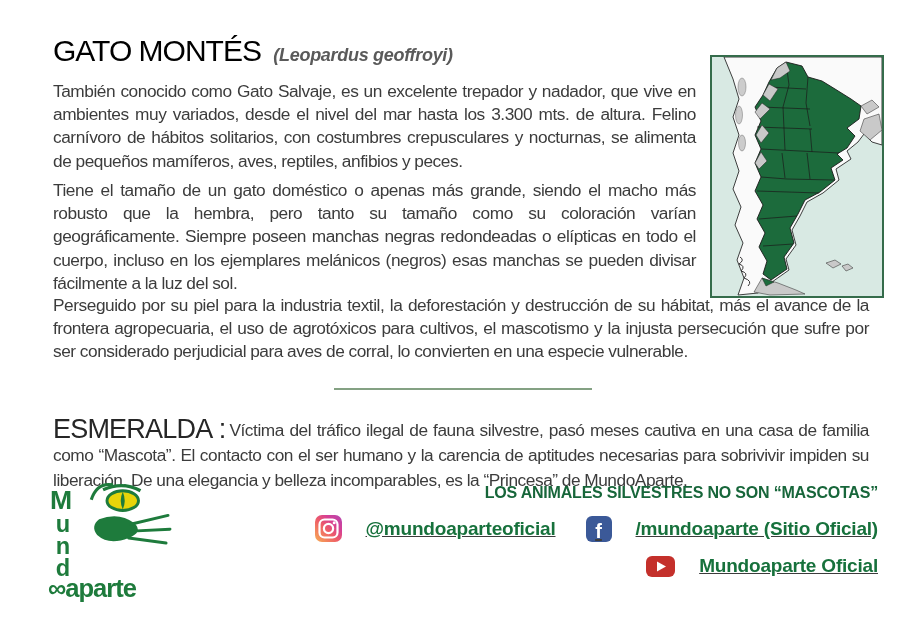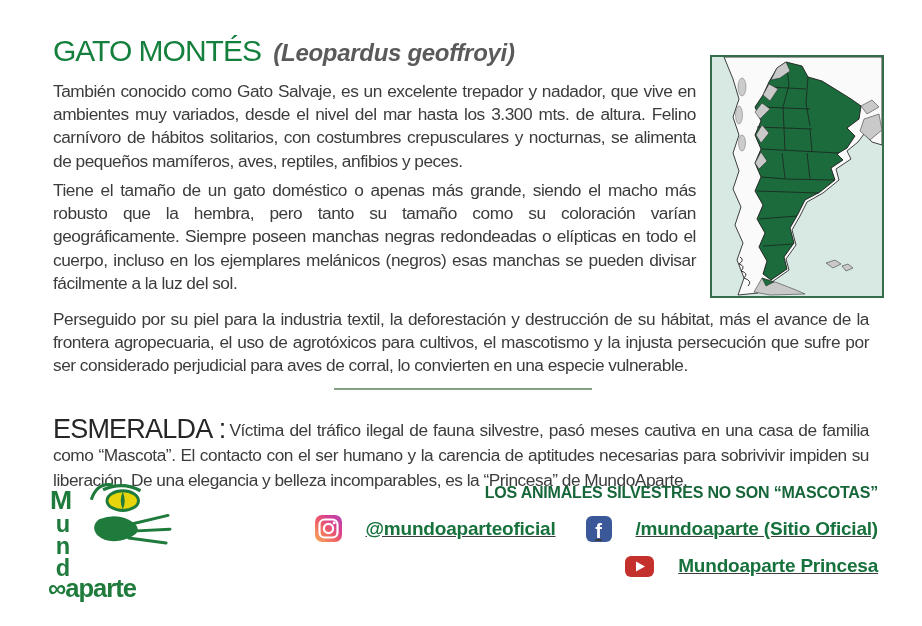--- a/index.html
+++ b/index.html
@@ -4,38 +4,38 @@
 <style>
   html,body{margin:0;padding:0;background:#e9e9e9;}
   .page{
     position:relative;width:922px;height:626px;background:#ffffff;
     font-family:"Liberation Sans",sans-serif;color:#3c3c3c;overflow:hidden;
     margin:0 auto;
   }
   
   .header{position:absolute;left:53px;top:34px;width:650px;}
   .title{
-    display:inline;font-size:30px;font-weight:400;color:#15803d;
+    display:inline;font-size:30px;font-weight:400;color:#000000;
     letter-spacing:-1px;
   }
   .latin{
-    display:inline;font-size:24px;font-weight:bold;font-style:italic;
+    display:inline;font-size:18px;font-weight:bold;font-style:italic;
     color:#5a5a5a;margin-left:8px;letter-spacing:-0.3px;
   }
   
   .para{
     position:absolute;left:53px;text-align:justify;
     font-size:17.3px;line-height:23.2px;letter-spacing:-0.45px;word-spacing:-0.2px;
     color:#3c3c3c;margin:0;
   }
   .para.narrow{width:643px;}
   .para.wide{width:816px;}
   #p1{top:80px;}
   #p2{top:179px;}
-  #p3{top:308px;}
+  #p3{top:294px;}
   .divider{
     position:absolute;left:334px;top:388px;width:258px;height:0;
     border:none;border-top:2.5px solid #84a183;margin:0;
   }
   #esmeralda{top:416px;line-height:25px;}
   .esm-heading{
     font-size:27px;font-weight:400;color:#262626;letter-spacing:-0.8px;
     line-height:1;vertical-align:-2px;padding-right:4px;
   }
   
@@ -189,18 +189,18 @@
       </div>
     </div>
 
     <div class="social-row">
       <div class="social-link">
         <div class="icon yt-icon">
           <svg width="29" height="21" viewBox="0 0 29 21">
             <polygon points="11,5.5 20,10.5 11,15.5" fill="#ffffff"></polygon>
           </svg>
         </div>
-        <span class="social-text">Mundoaparte Princesa</span>
+        <span class="social-text">Mundoaparte Oficial</span>
       </div>
     </div>
   </div>
 
 </div>
 
 </body></html>

